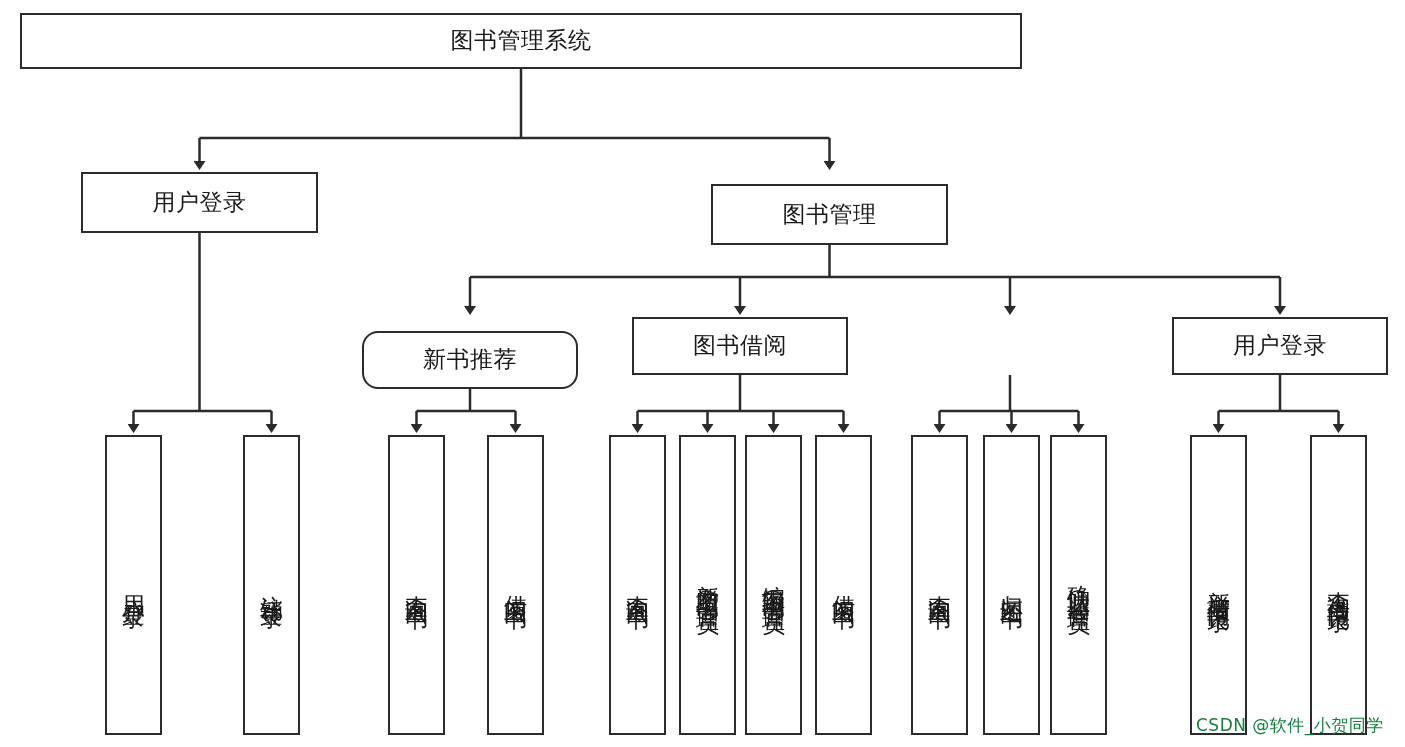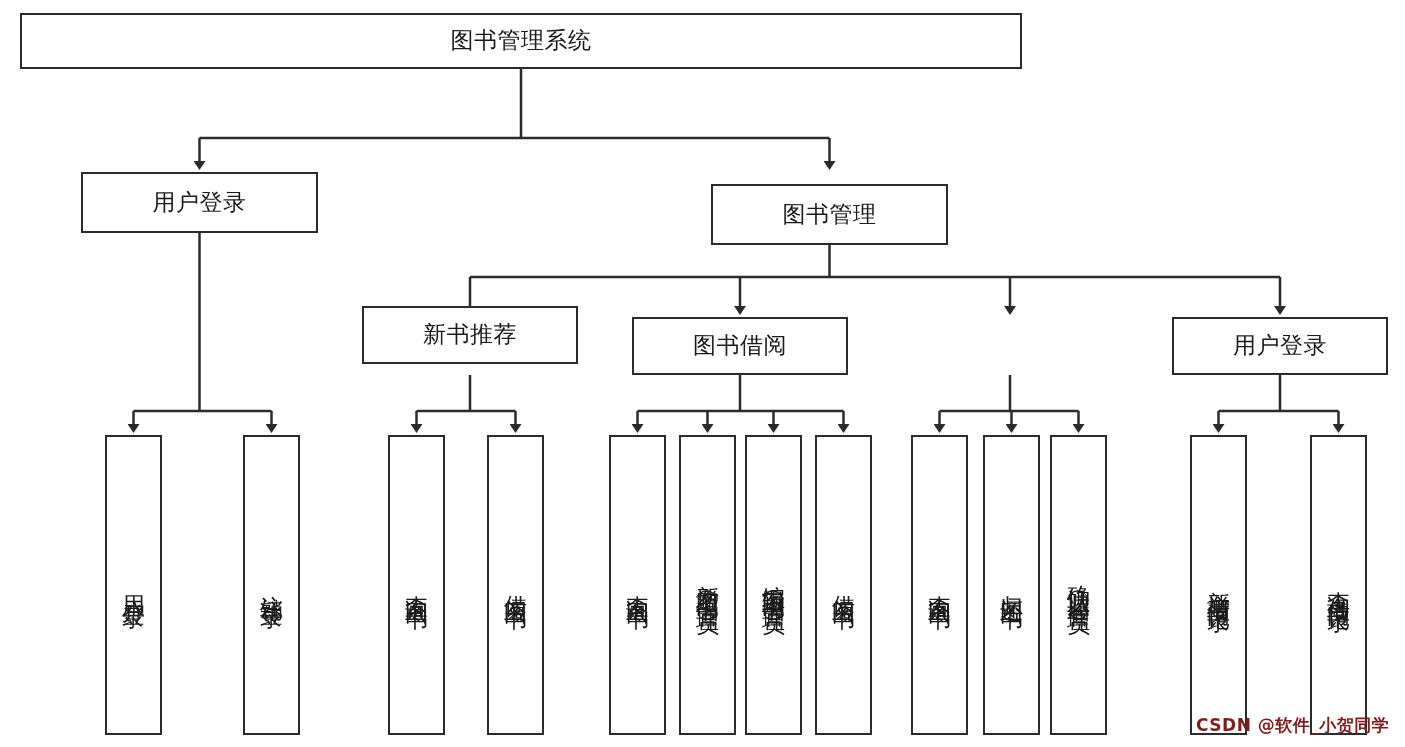--- a/index.html
+++ b/index.html
@@ -53,25 +53,24 @@
     writing-mode: vertical-rl;
     text-orientation: upright;
     font-size: 23px;
     letter-spacing: 4px;
     line-height: 1;
     max-height: 100%;
   }
   .watermark {
     position: absolute;
     font-size: 17px;
-    color: #7f1d1d;
+    color: #15803d;
     letter-spacing: 0.5px;
     white-space: nowrap;
     z-index: 5;
-    font-weight: bold;
   }
 </style>
 </head>
 <body>
 
 <div id="canvas">
 
   <svg id="edges" viewBox="0 0 1405 747" xmlns="http://www.w3.org/2000/svg">
     <defs>
       <marker id="arrow" markerWidth="10" markerHeight="12" refX="1" refY="6" orient="auto" markerUnits="userSpaceOnUse">
@@ -119,21 +118,21 @@
 
 <div class="node horiz" style="left: 20px; top: 13px; width: 1002px; height: 56px;">
       <span class="label">图书管理系统</span>
     </div>
     <div class="node horiz" style="left: 81px; top: 172px; width: 237px; height: 61px;">
       <span class="label">用户登录</span>
     </div>
     <div class="node horiz" style="left: 711px; top: 172px; width: 237px; height: 61px; margin-top: 12px;">
       <span class="label">图书管理</span>
     </div>
-    <div class="node horiz" style="left: 362px; top: 306px; width: 216px; height: 58px;">
+    <div class="node horiz" style="left: 362px; top: 331px; width: 216px; height: 58px; border-radius: 16px;">
       <span class="label">新书推荐</span>
     </div>
     <div class="node horiz" style="left: 632px; top: 317px; width: 216px; height: 58px;">
       <span class="label">图书借阅</span>
     </div>
     <div class="node horiz" style="left: 1172px; top: 317px; width: 216px; height: 58px;">
       <span class="label">用户登录</span>
     </div>
     <div class="node vert" style="left: 105px; top: 435px; width: 57px; height: 300px;">
       <span class="label">用户登录</span>

